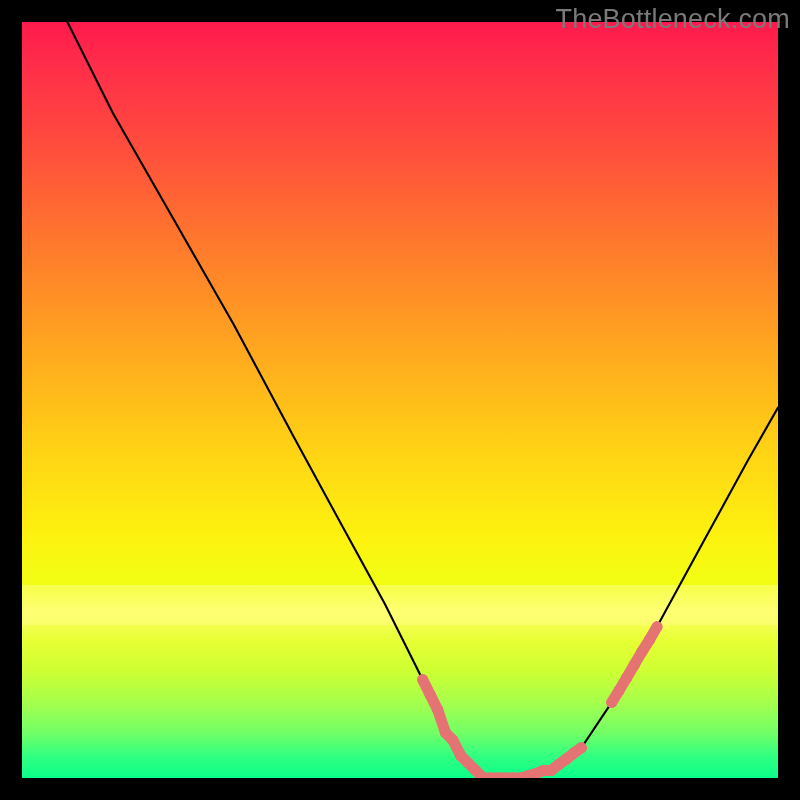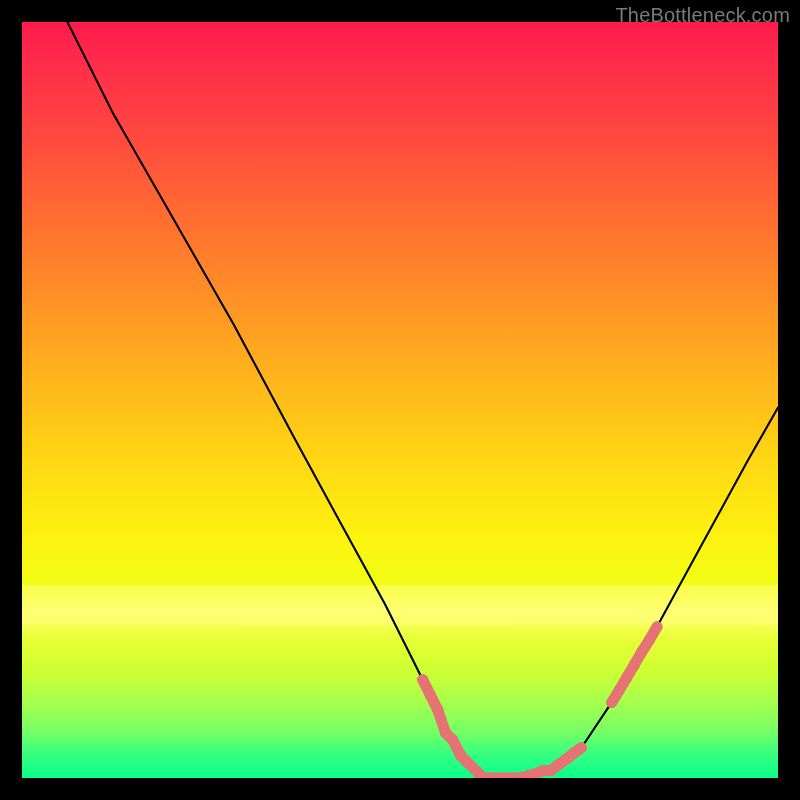--- a/index.html
+++ b/index.html
@@ -13,21 +13,21 @@
     background: #000;
     position: relative;
     font-family: Arial, sans-serif;
     overflow: hidden;
   }
   .watermark {
     position: absolute;
     top: 4px;
     right: 10px;
     color: #7a7a7a;
-    font-size: 20px;
+    font-size: 27px;
     font-weight: normal;
     z-index: 10;
     letter-spacing: 0.2px;
   }
   .plot-area {
     position: absolute;
     left: 22px;
     top: 22px;
     width: 756px;
     height: 756px;

